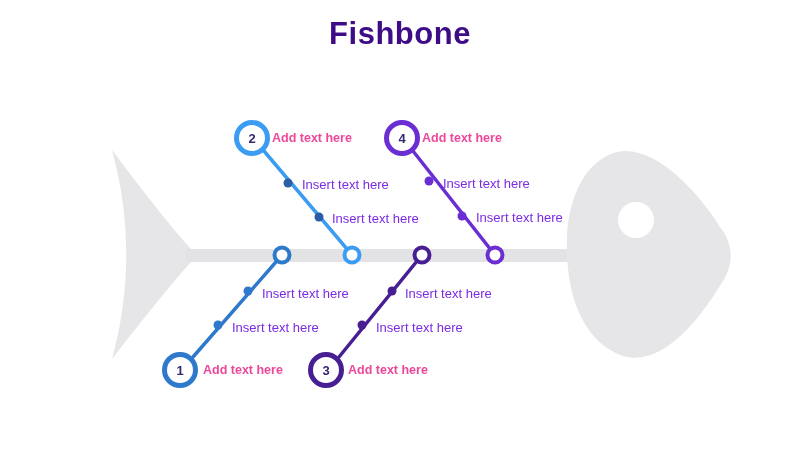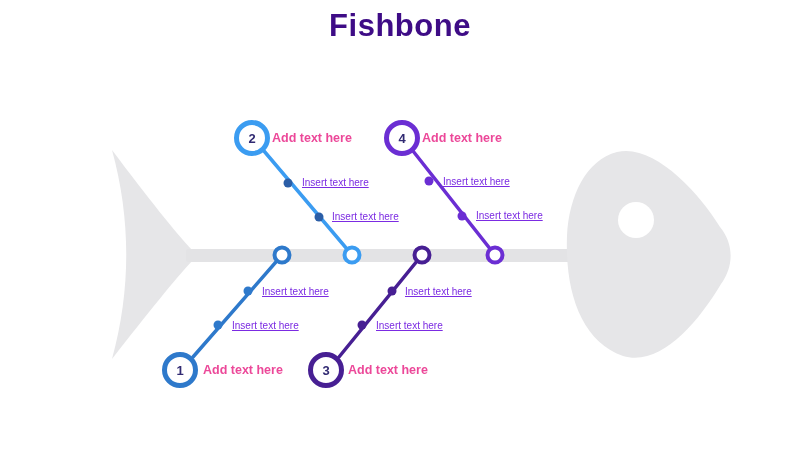--- a/index.html
+++ b/index.html
@@ -1,30 +1,30 @@
 <!DOCTYPE html>
 <html><head>
 <meta charset="utf-8">
 <style>
   html,body{margin:0;padding:0;background:#fff;}
   .stage{position:relative;width:800px;height:450px;background:#ffffff;overflow:hidden;
          font-family:"Liberation Sans", sans-serif;}
-  .title{position:absolute;top:8px;left:0;width:800px;margin:0;text-align:center;
+  .title{position:absolute;top:16px;left:0;width:800px;margin:0;text-align:center;
          font-size:31px;font-weight:800;color:#3e0c86;letter-spacing:0.5px;}
   svg{position:absolute;top:0;left:0;}
   .badge{position:absolute;width:36px;height:36px;box-sizing:border-box;border-radius:50%;
          background:#fff;display:flex;align-items:center;justify-content:center;
          font-size:13px;font-weight:bold;color:#312a72;z-index:3;}
   .badge.c1{border:5px solid #2e79cb;}
   .badge.c2{border:5px solid #3b9cf1;}
   .badge.c3{border:5px solid #471f93;}
   .badge.c4{border:5px solid #6b2ed3;}
   .add-label{position:absolute;font-size:12.5px;font-weight:bold;color:#ec4899;
              white-space:nowrap;z-index:3;}
-  .note{position:absolute;font-size:10px;color:#7b2be2;white-space:nowrap;z-index:3;text-decoration:underline;}
+  .note{position:absolute;font-size:13px;color:#7b2be2;white-space:nowrap;z-index:3;}
 </style>
 </head>
 <body>
 
 <div class="stage">
 
   <h1 class="title">Fishbone</h1>
 
   <svg width="800" height="450" viewBox="0 0 800 450">
 

